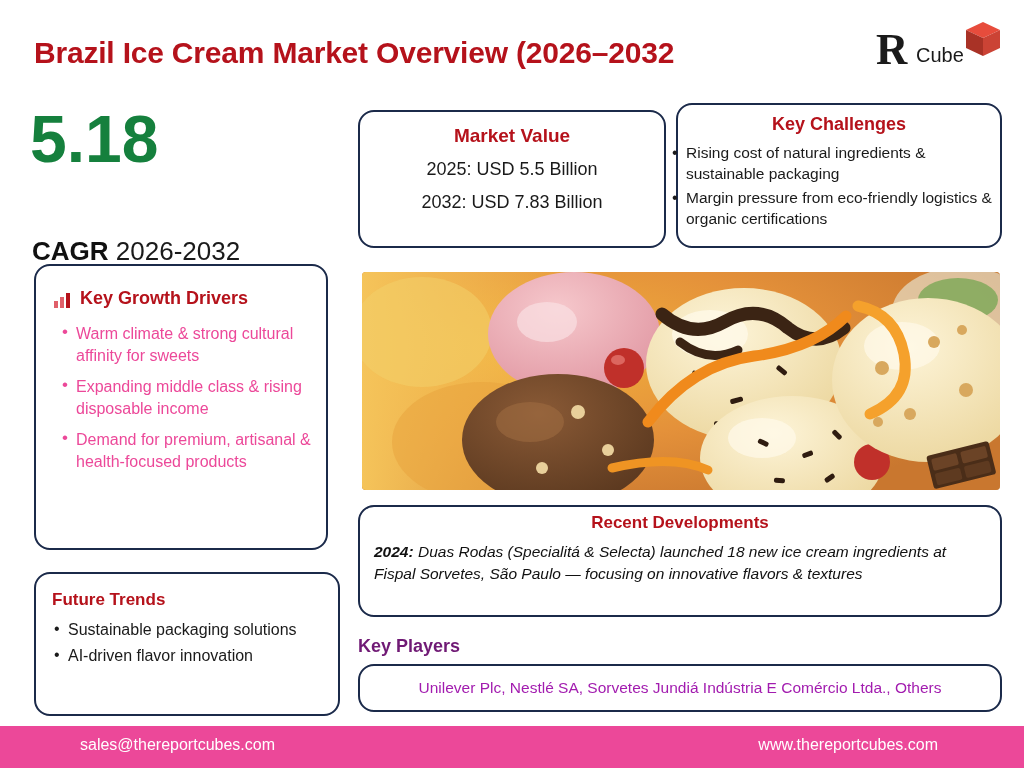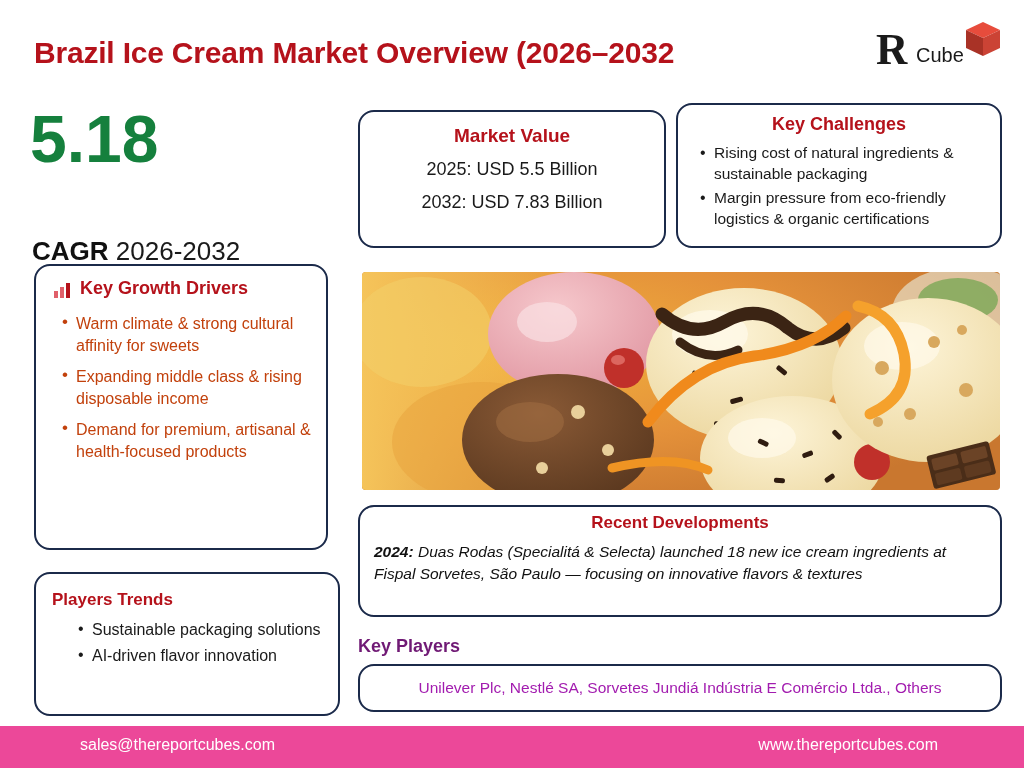--- a/index.html
+++ b/index.html
@@ -99,21 +99,21 @@
 
   
   #key-challenges-box { left: 676px; top: 103px; width: 326px; height: 145px; }
   #key-challenges-box .box-title {
     text-align: center;
     font-size: 18px;
     margin-top: 9px;
   }
   #key-challenges-box ul {
     margin: 8px 0 0 0;
-    padding-left: 36px;
+    padding-left: 8px;
     list-style: none;
   }
   #key-challenges-box li {
     position: relative;
     font-size: 15.5px;
     color: #1a1a1a;
     line-height: 1.33;
     margin-bottom: 4px;
     padding-right: 8px;
   }
@@ -123,59 +123,59 @@
     left: -14px; top: -1px;
     font-size: 16px;
   }
 
   
   #growth-drivers-box { left: 34px; top: 264px; width: 294px; height: 286px; }
   #growth-drivers-box .gd-head {
     display: flex;
     align-items: center;
     gap: 6px;
-    margin: 12px 0 0 18px;
+    margin: 22px 0 0 18px;
   }
   #growth-drivers-box .gd-head .box-title { font-size: 18px; }
   .chart-icon { display: inline-block; width: 20px; height: 18px; position: relative; }
   .chart-icon i {
     position: absolute; bottom: 0; width: 4px; background: #e0606a; display: block;
   }
   .chart-icon i:nth-child(1) { left: 0px; height: 7px; }
   .chart-icon i:nth-child(2) { left: 6px; height: 11px; }
   .chart-icon i:nth-child(3) { left: 12px; height: 15px; background:#b5121b; }
   #growth-drivers-box ul {
     margin: 14px 0 0 0;
     padding-left: 40px;
     list-style: none;
   }
   #growth-drivers-box li {
     position: relative;
     font-size: 16px;
-    color: #c2410c;
+    color: #ec4899;
     line-height: 1.35;
     margin-bottom: 10px;
     padding-right: 2px;
   }
   #growth-drivers-box li:before {
     content: "•";
     position: absolute;
     left: -14px; top: -2px;
     font-size: 17px;
   }
 
   
   #future-trends-box { left: 34px; top: 572px; width: 306px; height: 144px; }
   #future-trends-box .box-title {
     font-size: 17px;
     margin: 16px 0 0 16px;
   }
   #future-trends-box ul {
     margin: 9px 0 0 0;
-    padding-left: 56px;
+    padding-left: 32px;
     list-style: none;
   }
   #future-trends-box li {
     position: relative;
     font-size: 16px;
     color: #1a1a1a;
     line-height: 1.4;
     margin-bottom: 4px;
   }
   #future-trends-box li:before {
@@ -299,21 +299,21 @@
       <span class="box-title">Key Growth Drivers</span>
     </div>
     <ul>
       <li>Warm climate &amp; strong cultural affinity for sweets</li>
       <li>Expanding middle class &amp; rising disposable income</li>
       <li>Demand for premium, artisanal &amp; health-focused products</li>
     </ul>
   </div>
 
   <div class="box" id="future-trends-box">
-    <div class="box-title">Players Trends</div>
+    <div class="box-title">Future Trends</div>
     <ul>
       <li>Sustainable packaging solutions</li>
       <li>AI-driven flavor innovation</li>
     </ul>
   </div>
 
   <div class="photo">
     <svg viewBox="0 0 638 218" preserveAspectRatio="none">
       <defs>
         <radialGradient id="bgGrad" cx="25%" cy="35%" r="80%">

